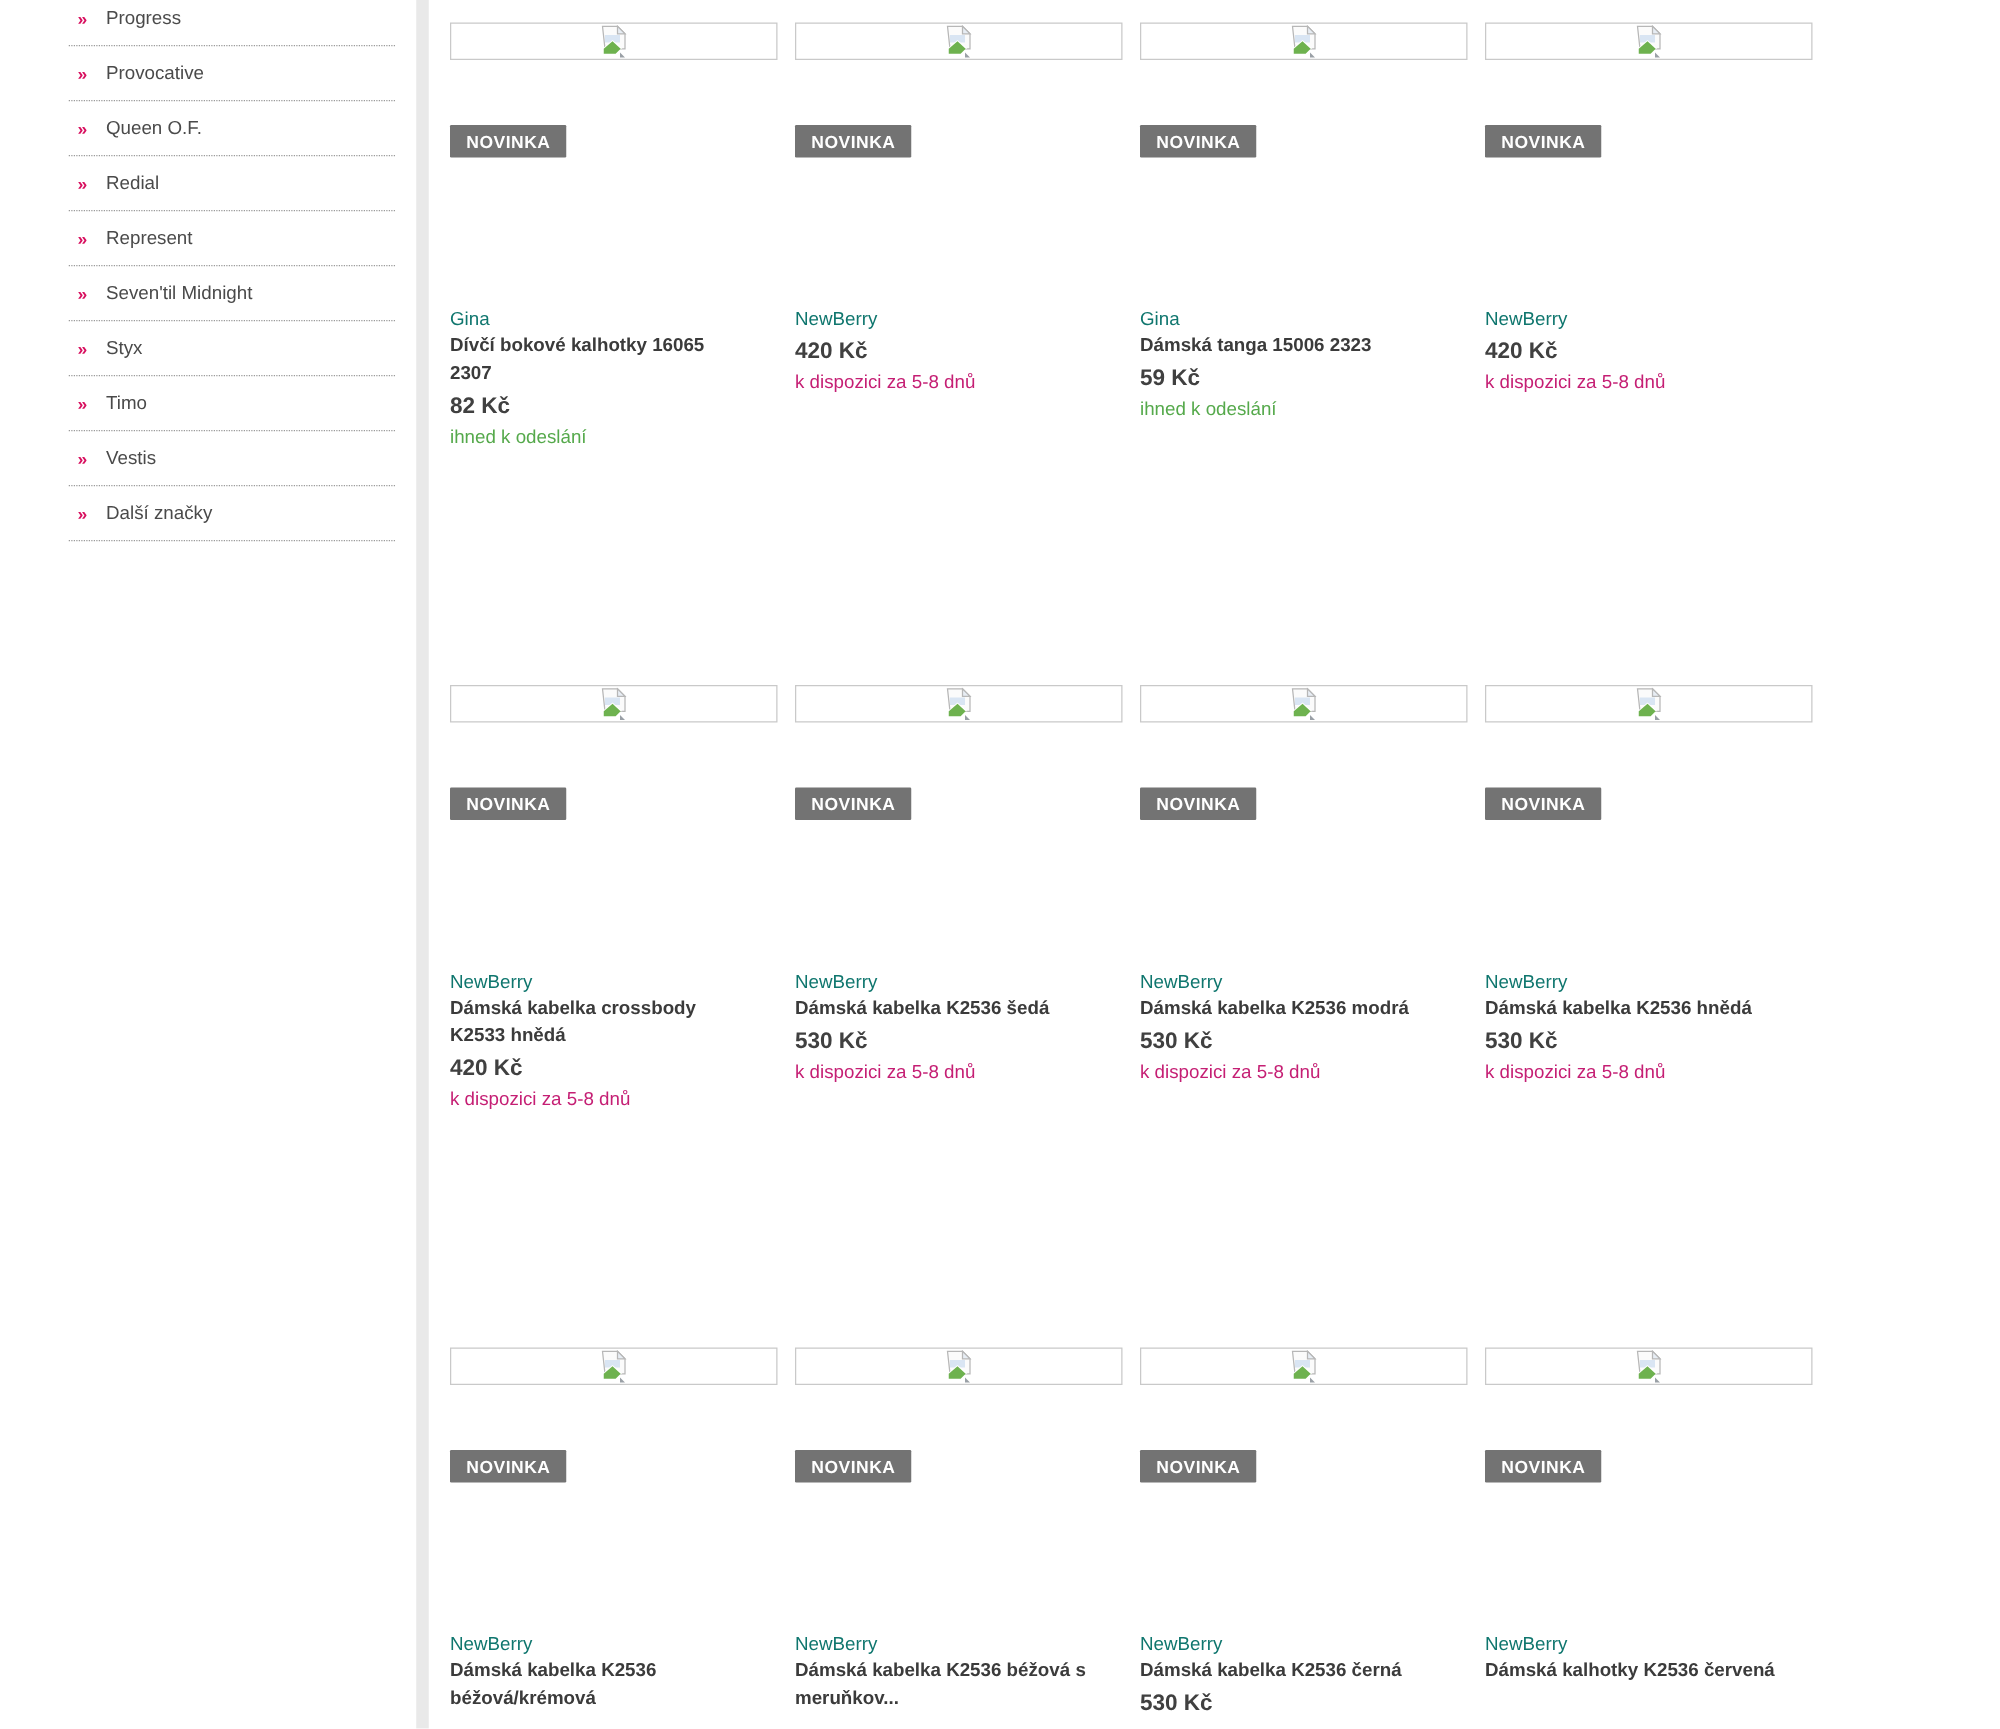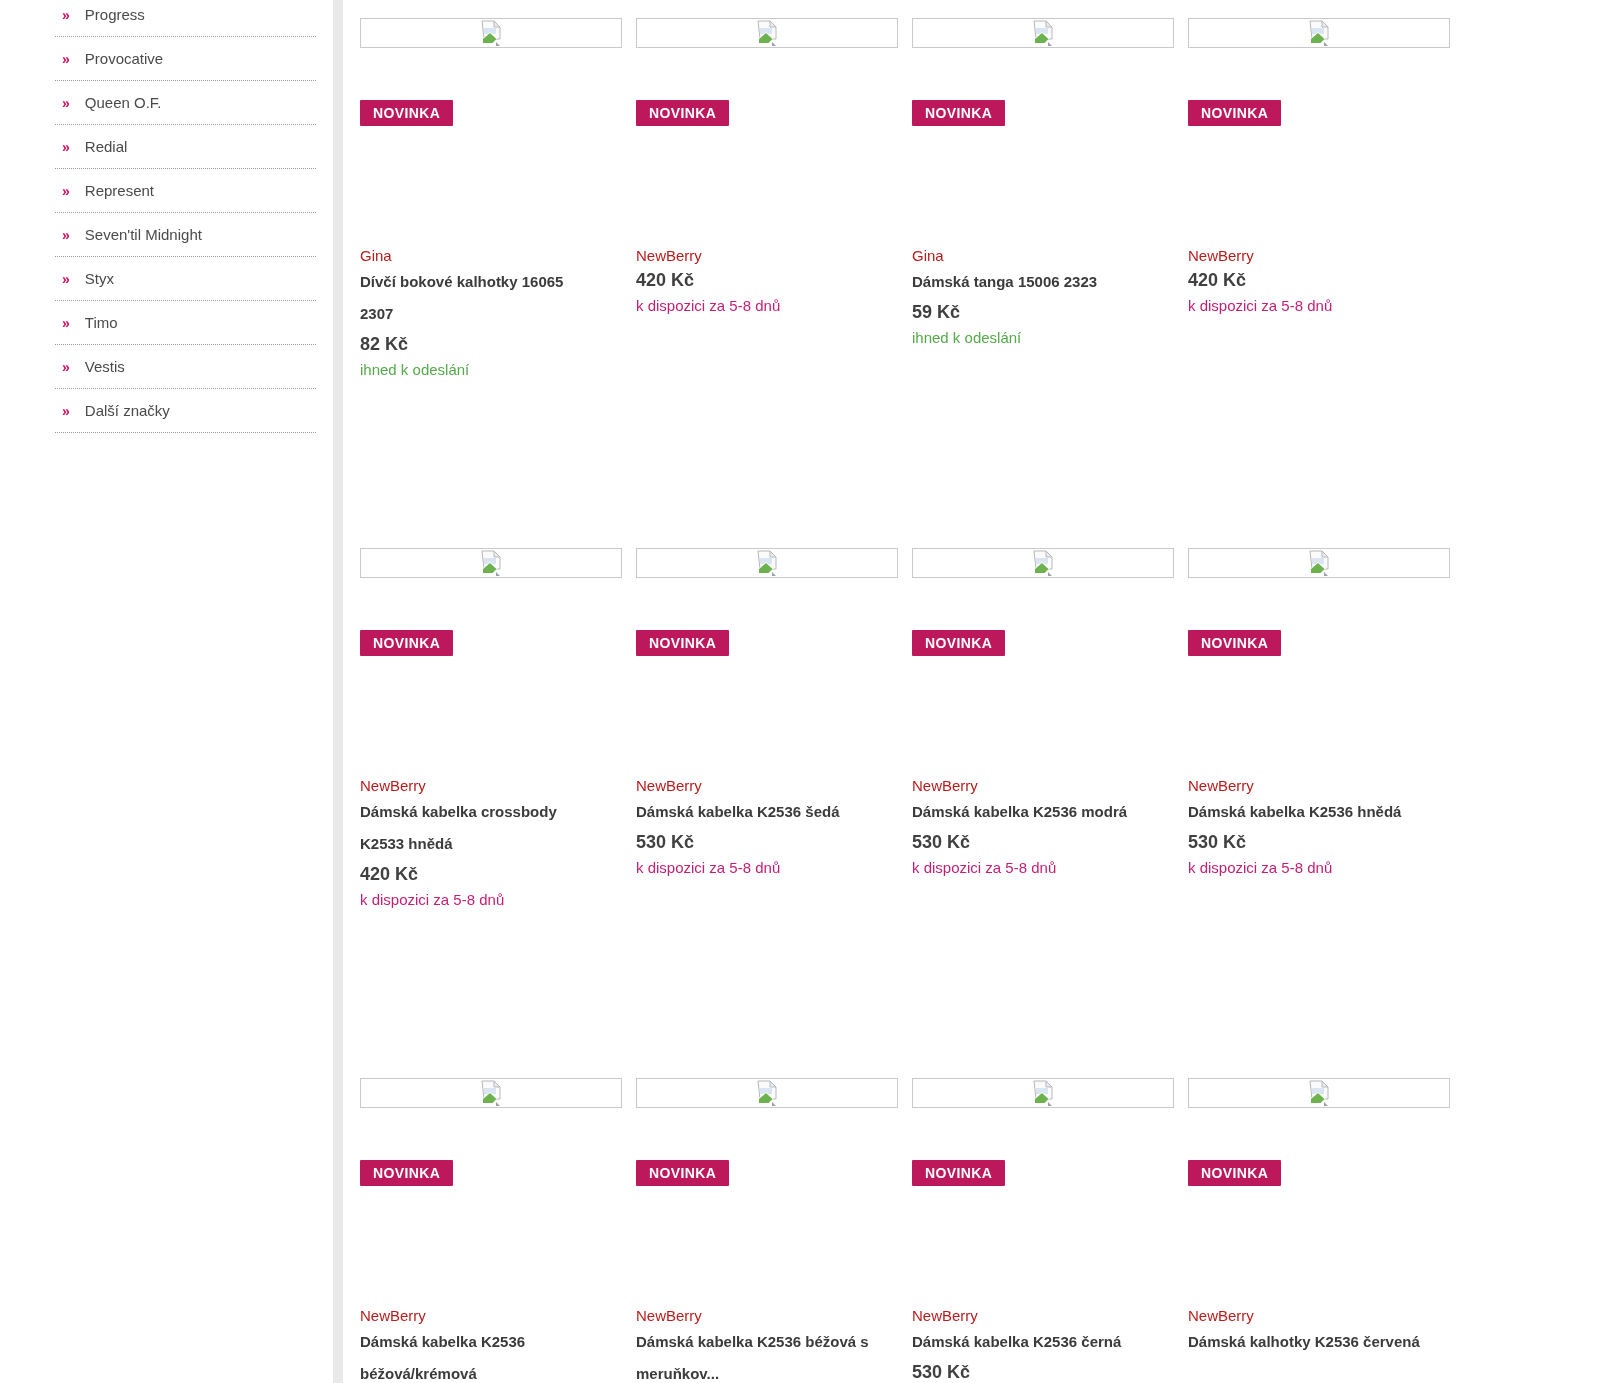--- a/index.html
+++ b/index.html
@@ -27,26 +27,26 @@
     grid-auto-rows:530px;
     column-gap:14px;
   }
   .card { position:relative; width:262px; cursor:pointer; }
   .img-box {
     width:262px; height:30px; border:1px solid #c9c9c9; background:#fff;
     display:flex; align-items:center; justify-content:center;
   }
   .badge {
     display:inline-block; margin-top:52px;
-    background:#be185d; color:#fff; font-weight:bold; font-size:14px;
+    background:#737373; color:#fff; font-weight:bold; font-size:14px;
     letter-spacing:.4px; padding:5px 13px; border-radius:1px;
   }
   .text-block { margin-top:120px; width:240px; }
-  .brand { color:#b91c1c; font-size:15px; line-height:20px; }
-  .title { color:#3b3b3b; font-size:15px; font-weight:bold; line-height:32px; }
+  .brand { color:#0f766e; font-size:15px; line-height:20px; }
+  .title { color:#3b3b3b; font-size:15px; font-weight:bold; line-height:22px; }
   .price { color:#404040; font-size:18px; font-weight:bold; line-height:26px; margin-top:1px; }
   .avail { font-size:15px; line-height:21px; margin-top:2px; }
   .avail-green { color:#55a94b; }
   .avail-pink  { color:#c51f74; }
 </style>
 </head>
 <body>
 
 <div class="page">
 

